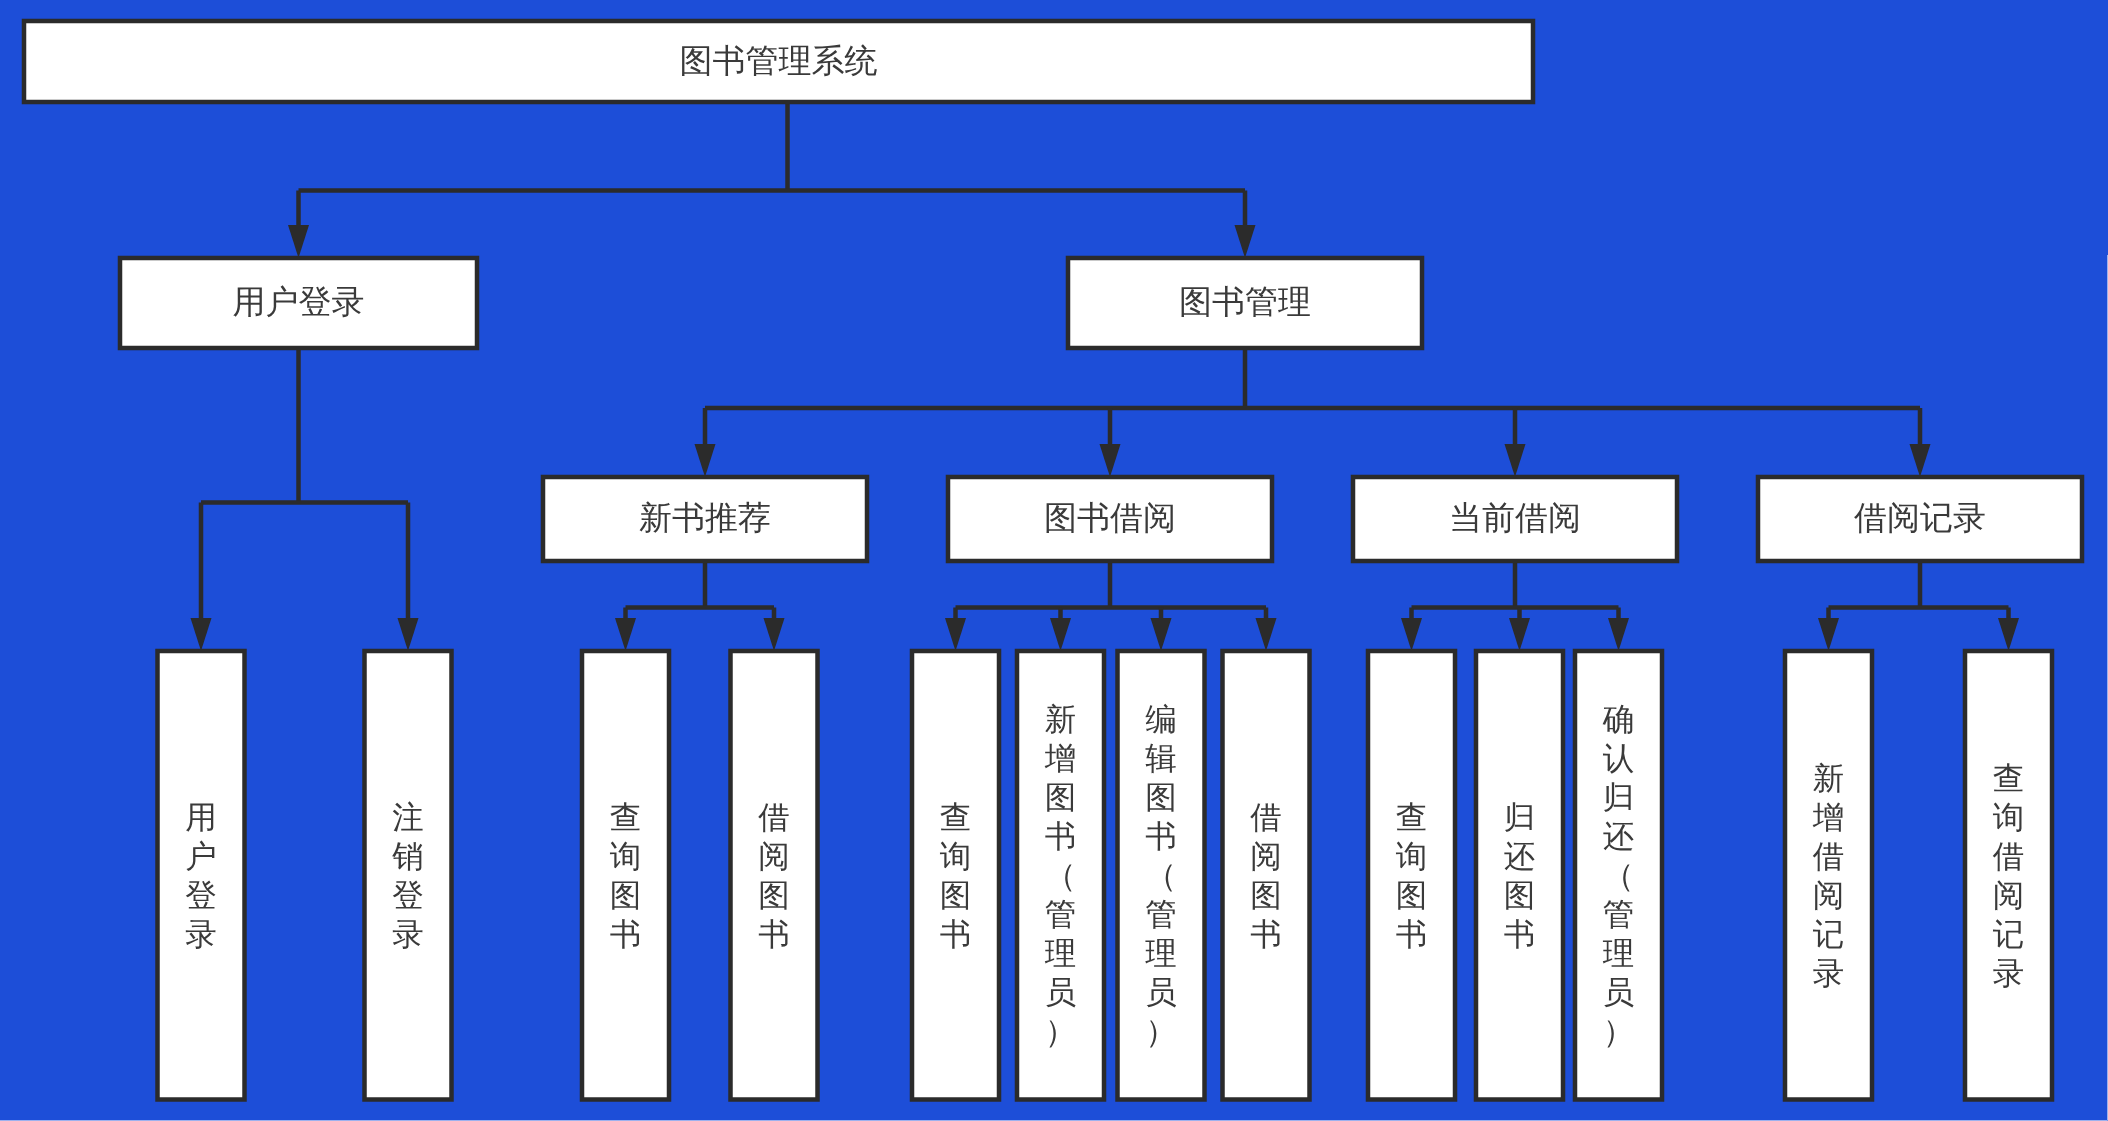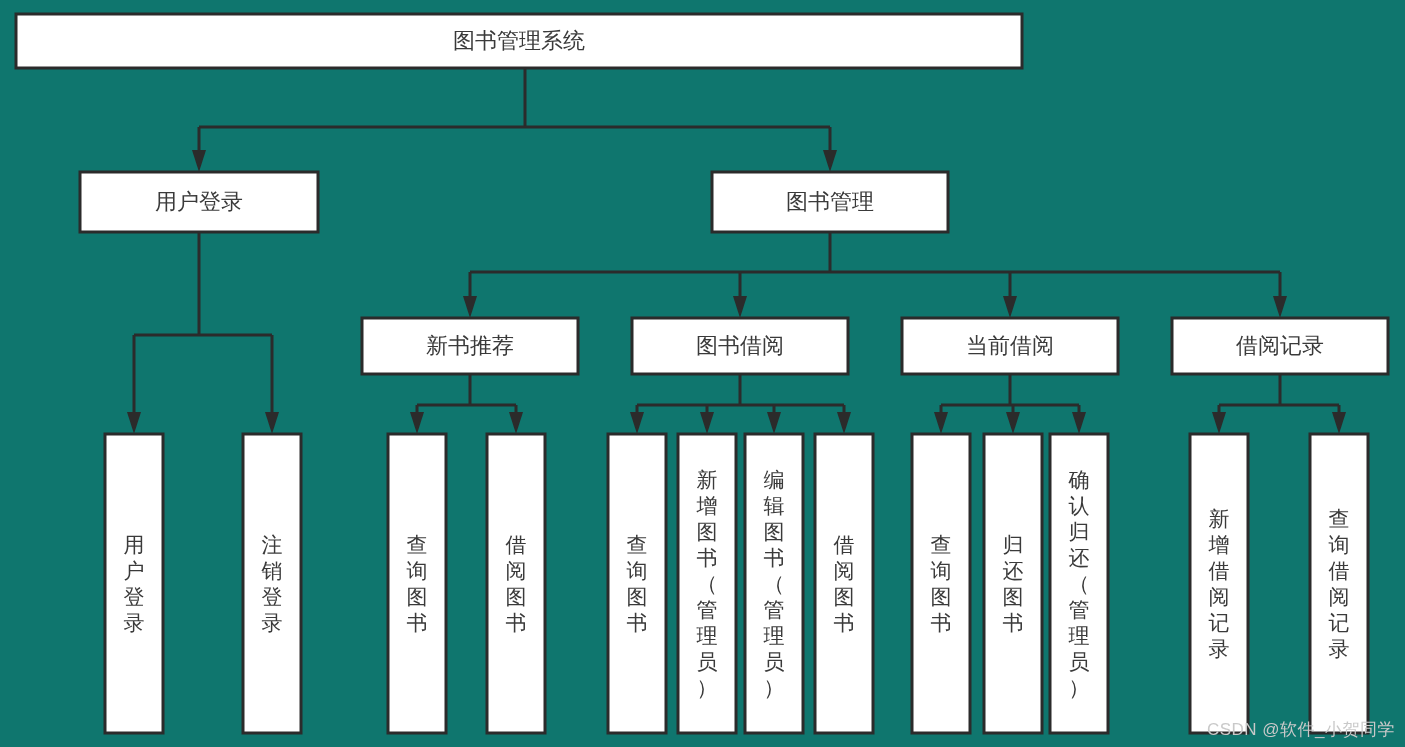--- a/index.html
+++ b/index.html
@@ -1,21 +1,21 @@
 <!DOCTYPE html>
 <html><head>
 <meta charset="utf-8">
 <style>
   html,body{margin:0;padding:0;background:#ffffff;}
   body{
     width:1405px;height:747px;
     font-family:"Liberation Sans","DejaVu Sans",sans-serif;
     overflow:hidden;
   }
-  #diagram-root{position:relative;width:1405px;height:747px;background:#0f766e;}
+  #diagram-root{position:relative;width:1405px;height:747px;background:#1d4ed8;}
   svg#flow{position:absolute;left:0;top:0;width:1405px;height:747px;display:block;}
   .node-rect{fill:#ffffff;stroke:#2b2b2b;stroke-width:3;}
   .conn{stroke:#2b2b2b;stroke-width:3;fill:none;stroke-linecap:butt;}
   .arrowhead{fill:#2b2b2b;stroke:none;}
   .node-label{
     font-family:"Liberation Sans","DejaVu Sans",sans-serif;
     fill:#3a3a3a;font-size:22px;text-anchor:middle;
     dominant-baseline:middle;
   }
   .node-label-v{
@@ -208,14 +208,13 @@
         <g>
           <text x="1339" y="525.78" class="node-label-v">查</text>
           <text x="1339" y="551.78" class="node-label-v">询</text>
           <text x="1339" y="577.78" class="node-label-v">借</text>
           <text x="1339" y="603.78" class="node-label-v">阅</text>
           <text x="1339" y="629.78" class="node-label-v">记</text>
           <text x="1339" y="655.78" class="node-label-v">录</text>
         </g>
       </g>
   </svg>
-  <div class="watermark">CSDN @软件_小贺同学</div>
 </div>
 
 </body></html>

